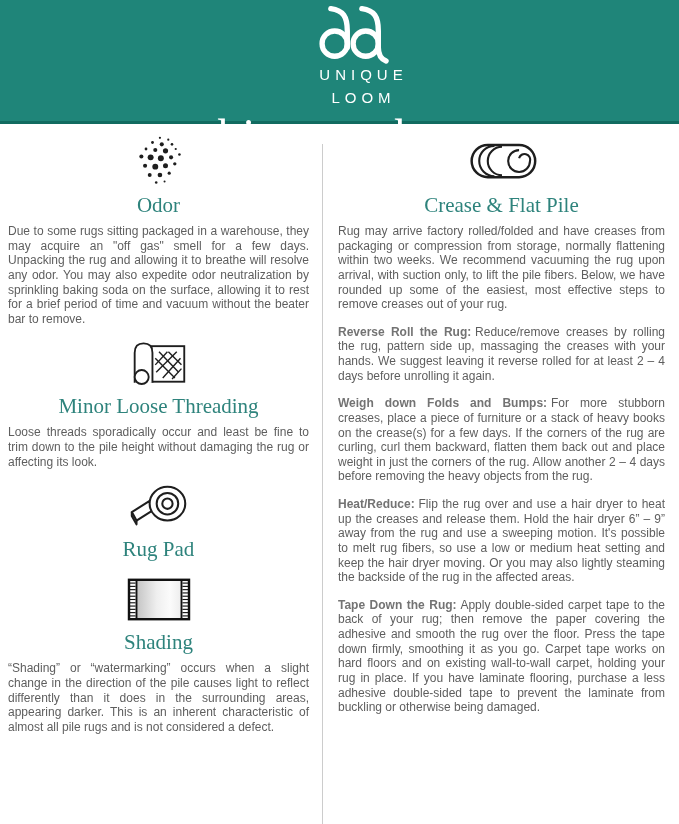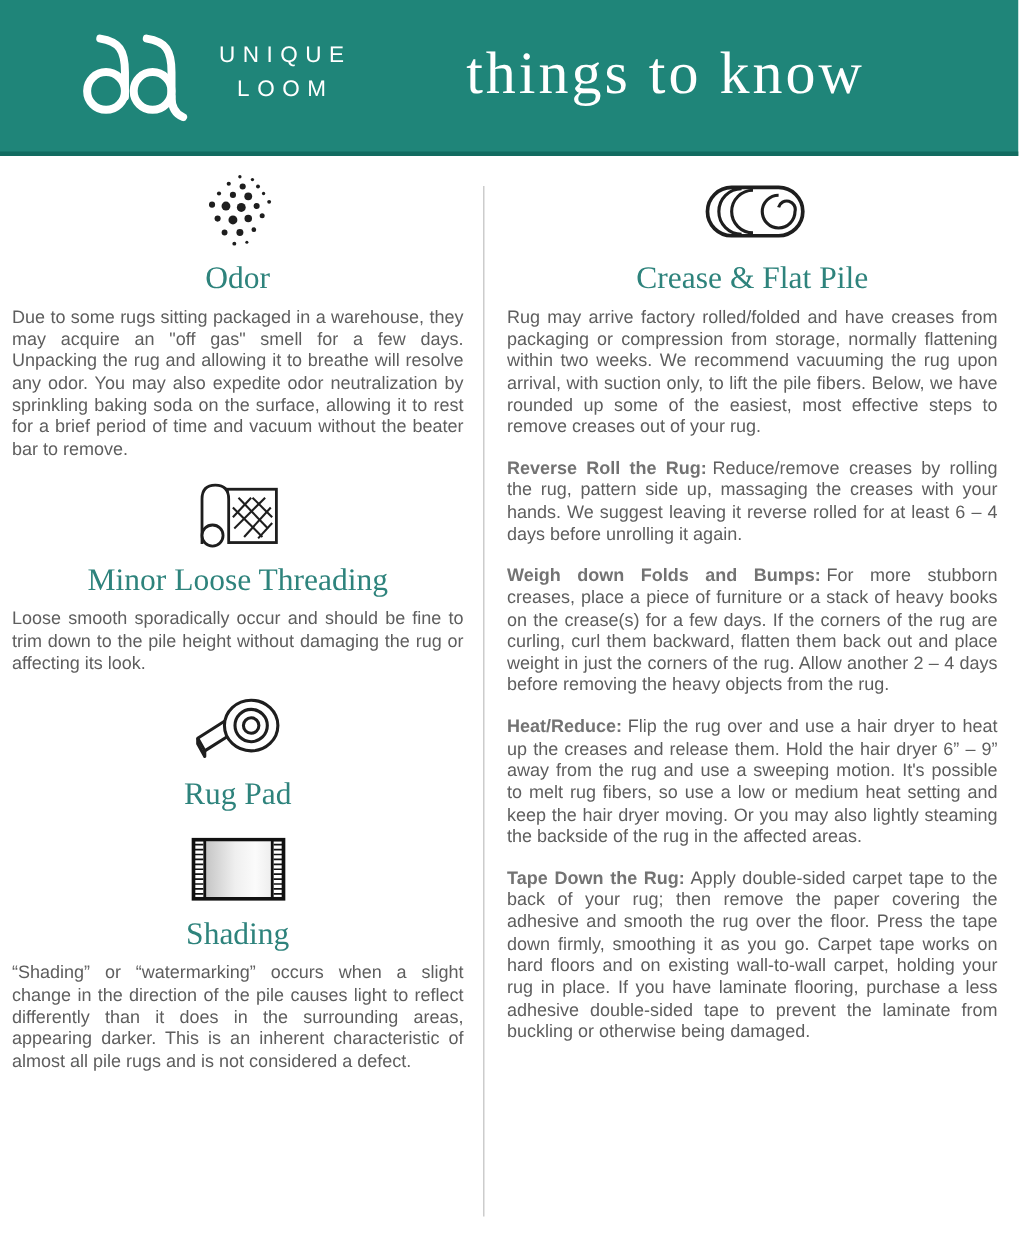--- a/index.html
+++ b/index.html
@@ -2,33 +2,34 @@
 <html><head>
 <meta charset="utf-8">
 <style>
   html,body{margin:0;padding:0;}
   body{
     width:679px;height:824px;background:#ffffff;overflow:hidden;
     font-family:"Liberation Sans",sans-serif;
   }
   
   .header{
-    height:104px;background:#1f8579;display:flex;align-items:center;
+    height:124px;background:#1f8579;display:flex;align-items:center;
     box-sizing:border-box;padding:0 20px 4px 54px;
     border-bottom:3px solid #116b60;
+    flex-direction:column;
   }
   .logo{flex:0 0 auto;display:block;}
   .brand-text{
     color:#fff;font-size:15px;letter-spacing:5px;line-height:1.5;
     text-align:center;margin-left:14px;font-weight:400;
   }
   .header-title{
     flex:1;text-align:center;color:#fff;
     font-family:"Liberation Serif",serif;font-weight:500;
-    font-size:40px;letter-spacing:2px;padding-right:6px;white-space:nowrap;
+    font-size:46px;letter-spacing:2px;padding-right:6px;white-space:nowrap;
   }
   
   .content{display:flex;box-sizing:border-box;padding:10px 14px 0 8px;height:707px;}
   .col-left{width:301px;flex:0 0 auto;}
   .divider{width:1px;background:#cccccc;margin:10px 15px 0 13px;flex:0 0 auto;}
   .col-right{flex:1;min-width:0;}
   .section{margin-bottom:9px;}
   .icon-wrap{height:56px;display:flex;align-items:center;justify-content:center;}
   .section-title{
     text-align:center;font-family:"Liberation Serif",serif;font-weight:500;
@@ -106,21 +107,21 @@
               <path d="M45,42 L55,31"></path>
             <path d="M31,13 L52,35"></path>
               <path d="M27,20 L48,41"></path>
               <path d="M41,13 L55,27"></path>
           </g>
           <path d="M5,46 L5,14 Q5,4 14.5,4 Q24,4 24,14 L24,46" fill="#ffffff"></path>
           <circle cx="12.5" cy="40" r="7.5" fill="#ffffff"></circle>
         </svg>
       </div>
       <div class="section-title">Minor Loose Threading</div>
-      <p class="body-text">Loose smooth sporadically occur and should be fine to trim down to the pile height without damaging the rug or affecting its look.</p>
+      <p class="body-text">Loose threads sporadically occur and least be fine to trim down to the pile height without damaging the rug or affecting its look.</p>
     </div>
 
     <div class="section">
       <div class="icon-wrap">
         <svg class="icon" viewBox="0 0 64 50" width="60" height="47" fill="none" stroke="#1e1e1e" stroke-width="2.2" stroke-linejoin="round">
           <path d="M3,31 L22,19 L27,28 L8,40 Z" fill="#ffffff"></path>
           <path d="M3,31 L3,35 L8,44 L8,40"></path>
           <ellipse cx="41" cy="22" rx="19" ry="18" fill="#ffffff"></ellipse>
           <circle cx="41" cy="22" r="11.5"></circle>
           <circle cx="41" cy="22" r="5.5"></circle>
@@ -186,21 +187,21 @@
           <path d="M24,3 L57,3 A17,17 0 0 1 57,37 L24,37 A17,17 0 0 1 24,3 Z" fill="#ffffff"></path>
           <path d="M31,4 A16,16 0 0 0 31,36" stroke-width="2.2"></path>
           <path d="M39,5 A15,15 0 0 0 39,35" stroke-width="2.2"></path>
           <path d="M57,8.5 A11.5,11.5 0 1 0 68.5,20 A5.75,5.75 0 0 0 57,17" stroke-width="2.2"></path>
         </svg>
       </div>
       <div class="section-title">Crease &amp; Flat Pile</div>
       <p class="body-text">Rug may arrive factory rolled/folded and have creases from packaging or compression from storage, normally flattening within two weeks. We recommend vacuuming the rug upon arrival, with suction only, to lift the pile fibers. Below, we have rounded up some of the easiest, most effective steps to remove creases out of your rug.</p>
 
       <p class="body-text tip">
-        <strong>Reverse Roll the Rug:</strong><span>Reduce/remove creases by rolling the rug, pattern side up, massaging the creases with your hands. We suggest leaving it reverse rolled for at least 6 – 4 days before unrolling it again.</span>
+        <strong>Reverse Roll the Rug:</strong><span>Reduce/remove creases by rolling the rug, pattern side up, massaging the creases with your hands. We suggest leaving it reverse rolled for at least 2 – 4 days before unrolling it again.</span>
       </p>
 
       <p class="body-text tip">
         <strong>Weigh down Folds and Bumps:</strong><span>For more stubborn creases, place a piece of furniture or a stack of heavy books on the crease(s) for a few days. If the corners of the rug are curling, curl them backward, flatten them back out and place weight in just the corners of the rug. Allow another 2 – 4 days before removing the heavy objects from the rug.</span>
       </p>
 
       <p class="body-text tip">
         <strong>Heat/Reduce:</strong><span>Flip the rug over and use a hair dryer to heat up the creases and release them. Hold the hair dryer 6” – 9” away from the rug and use a sweeping motion. It's possible to melt rug fibers, so use a low or medium heat setting and keep the hair dryer moving. Or you may also lightly steaming the backside of the rug in the affected areas.</span>
       </p>
 

